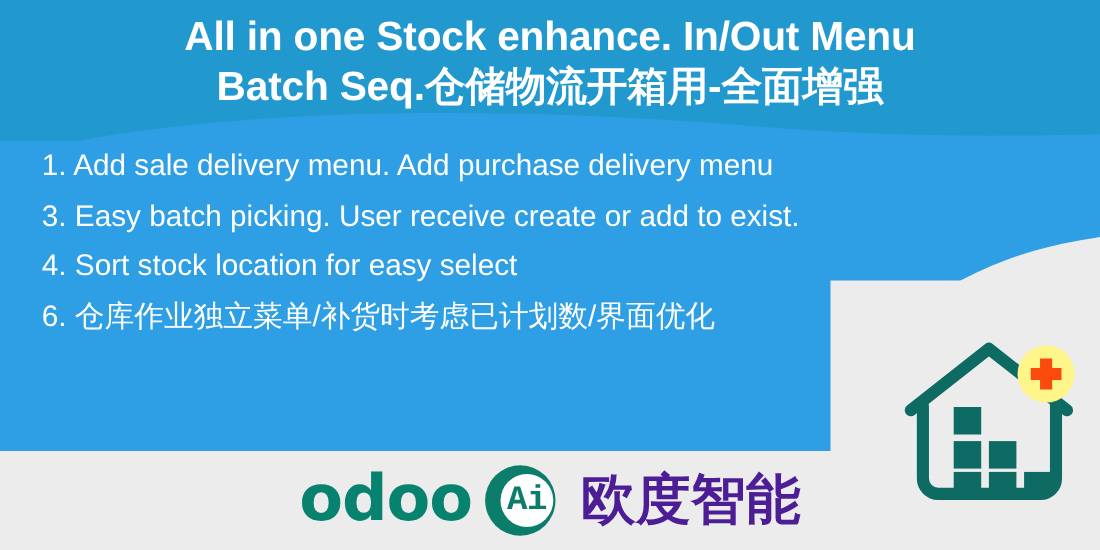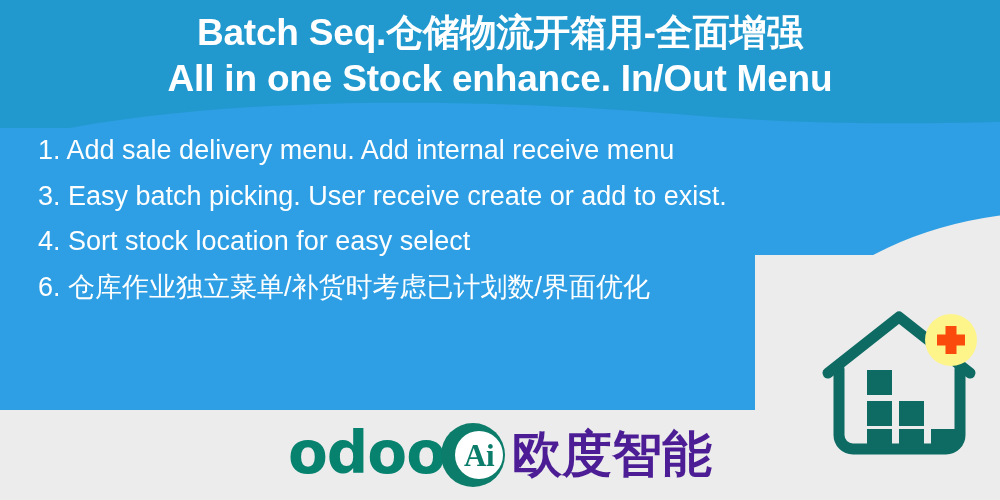--- a/index.html
+++ b/index.html
@@ -80,21 +80,21 @@
   .list-item .txt { display:inline; }
 
   
   .logo {
     position:absolute;
     left:0; top:410px;
     width:1000px; height:90px;
     display:flex;
     align-items:center;
     justify-content:center;
-    gap:0px;
+    gap:16px;
     z-index:8;
   }
   .logo-odoo {
     color:#06826f;
     font-size:58px;
     font-weight:bold;
     line-height:58px;
     letter-spacing:-1px;
     font-family:"DejaVu Sans","Liberation Sans",sans-serif;
     position:relative;
@@ -110,21 +110,21 @@
     top:0px;
   }
   .logo-ai-inner {
     width:48px; height:48px;
     border-radius:50%;
     background:#ffffff;
     display:flex; align-items:center; justify-content:center;
     color:#0d7d6b;
     font-size:31px;
     font-weight:bold;
-    font-family:Liberation Serif, serif;
+    font-family:Liberation Mono, monospace;
     line-height:31px;
     letter-spacing:-0.5px;
     margin-left:12px;
   }
   .logo-cn {
     color:#4c1d95;
     font-size:50px;
     font-weight:bold;
     line-height:50px;
     margin-left:6px;
@@ -150,28 +150,28 @@
 
   <svg class="wave" viewBox="0 0 1000 60" preserveAspectRatio="none">
     <path d="M0,52 C160,8 420,0 700,24 C820,33 920,32 1000,30 L1000,60 L0,60 Z" fill="#2e9fe4"></path>
   </svg>
 
   <div class="gray-blob2"></div>
   <div class="gray-blob"></div>
   <div class="footer-band"></div>
 
   <div class="title-wrap">
+    <div class="title-line">All in one Stock enhance. In/Out Menu</div>
     <div class="title-line">Batch Seq.仓储物流开箱用-全面增强</div>
-    <div class="title-line">All in one Stock enhance. In/Out Menu</div>
   </div>
 
   <div class="list">
     <div class="list-item">
       <span class="num">1.</span>
-      <span class="txt">Add sale delivery menu. Add internal receive menu</span>
+      <span class="txt">Add sale delivery menu. Add purchase delivery menu</span>
     </div>
     <div class="list-item">
       <span class="num">3.</span>
       <span class="txt">Easy batch picking. User receive create or add to exist.</span>
     </div>
     <div class="list-item">
       <span class="num">4.</span>
       <span class="txt">Sort stock location for easy select</span>
     </div>
     <div class="list-item">

